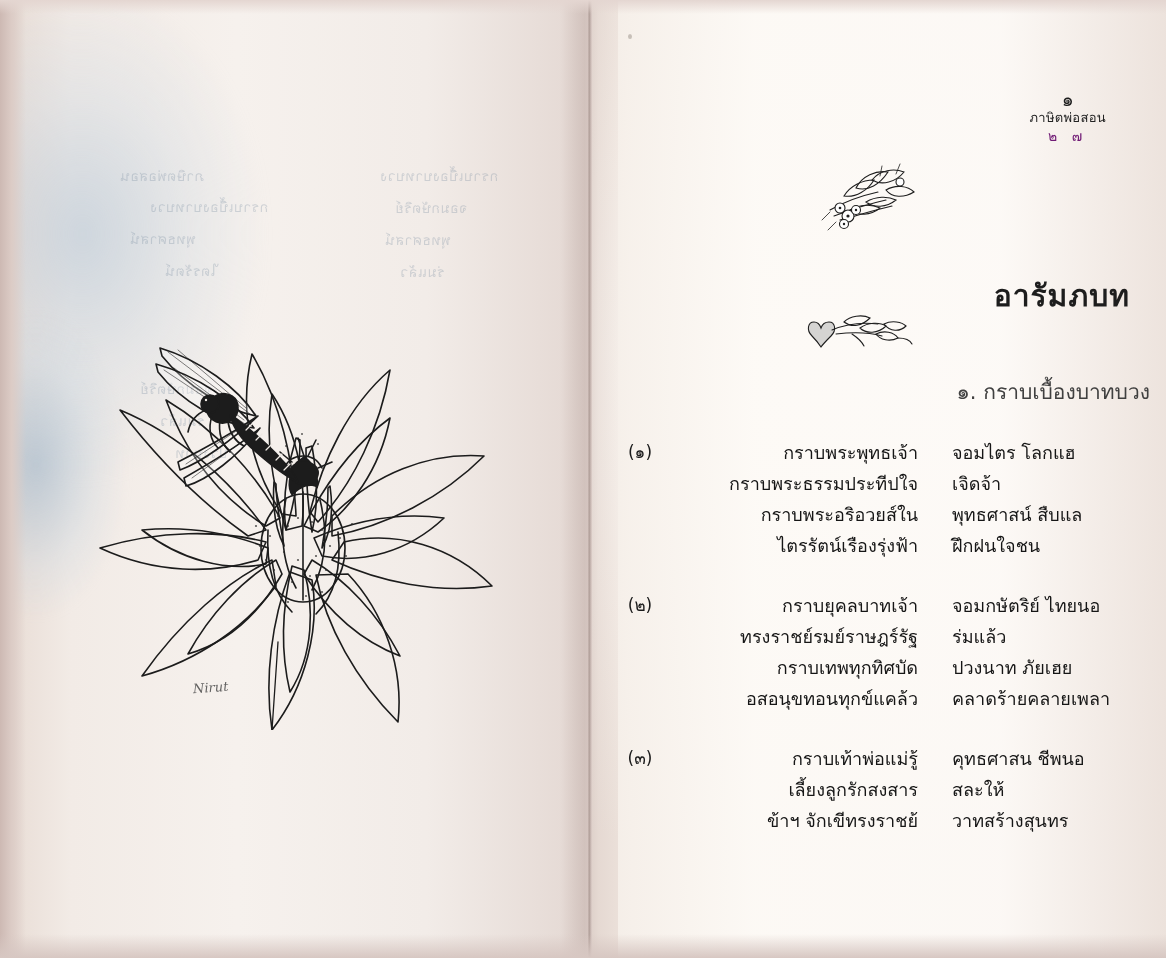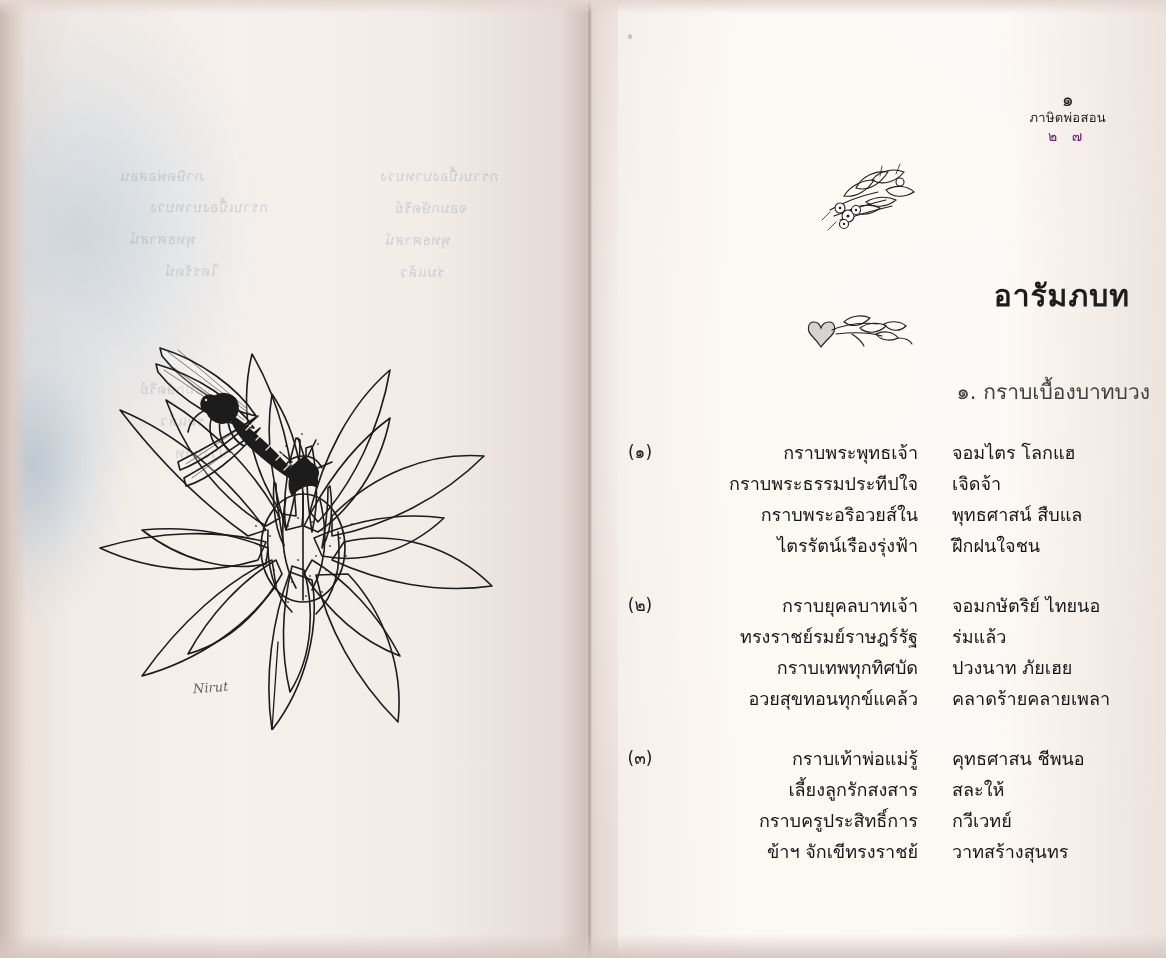--- a/index.html
+++ b/index.html
@@ -453,38 +453,34 @@
       </div>
       <div class="vline">
         <div class="a thai">ทรงราชย์รมย์ราษฎร์รัฐ</div>
         <div class="b thai">ร่มแล้ว</div>
       </div>
       <div class="vline">
         <div class="a thai">กราบเทพทุกทิศบัด</div>
         <div class="b thai">ปวงนาท  ภัยเฮย</div>
       </div>
       <div class="vline">
-        <div class="a thai">อวยสุขทอนทุกข์แคล้ว</div>
+        <div class="a thai">อสอนุขทอนทุกข์แคล้ว</div>
         <div class="b thai">คลาดร้ายคลายเพลา</div>
       </div>
     </div>
 
     <div class="stanza">
       <div class="marker thai">(๓)</div>
       <div class="vline">
         <div class="a thai">กราบเท้าพ่อแม่รู้</div>
         <div class="b thai">คุทธศาสน  ชีพนอ</div>
       </div>
       <div class="vline">
         <div class="a thai">เลี้ยงลูกรักสงสาร</div>
         <div class="b thai">สละให้</div>
-      </div>
-      <div class="vline">
-        <div class="a thai">กราบครูประสิทธิ์การ</div>
-        <div class="b thai">กวีเวทย์</div>
       </div>
       <div class="vline">
         <div class="a thai">ข้าฯ จักเขีทรงราชย้</div>
         <div class="b thai">วาทสร้างสุนทร</div>
       </div>
     </div>
 
   </div>
 
   <div class="edge-left"></div>

